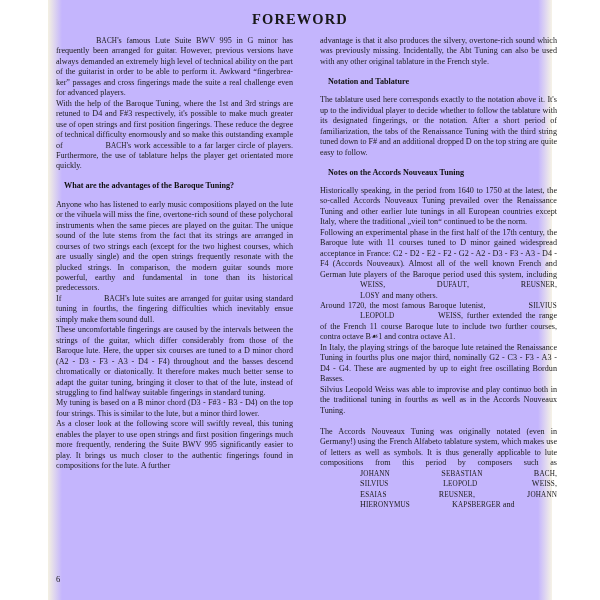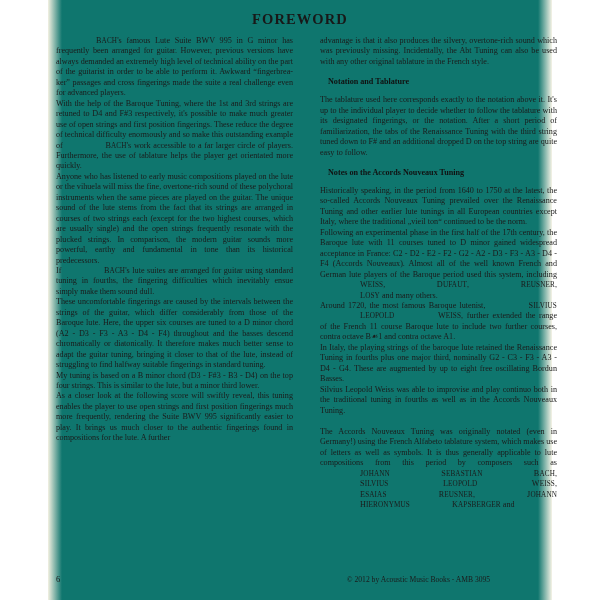--- a/index.html
+++ b/index.html
@@ -9,21 +9,21 @@
     height: 600px;
     background: #ffffff;
     overflow: hidden;
   }
   #page {
     position: absolute;
     left: 48px;
     top: 0px;
     width: 504px;
     height: 600px;
-    background: #0f766e;
+    background: #c4b5fd;
     box-sizing: border-box;
   }
   
   #page .paper-shade-left {
     position: absolute;
     left: 0; top: 0; width: 14px; height: 100%;
     background: linear-gradient(to right, #f4f1e2, rgba(251,249,238,0));
     pointer-events: none;
   }
   #page .paper-shade-right {
@@ -118,20 +118,21 @@
 
   <div id="title">FOREWORD</div>
 
   <div id="columns">
     <div class="col left">
 
       <p class="para"><span class="scfake"><span class="cap">B</span>ach</span>'s famous <span class="it">Lute Suite BWV 995 in G minor</span> has frequently been arranged for guitar. However, pre­vious versions have always demanded an extremely high level of technical ability on the part of the guitarist in order to be able to perform it. Awkward “fingerbrea­ker” passages and cross fingerings made the suite a real challenge even for advanced players.</p>
 
       <p class="para">With the help of the Baroque Tuning, where the 1st and 3rd strings are retuned to D4 and F#3 respec­tively, it's possible to make much greater use of open strings and first position fingerings. These reduce the degree of technical difficulty enormously and so make this outstanding example of <span class="scfake"><span class="cap">B</span>ach</span>'s work accessible to a far larger circle of players. Furthermore, the use of tablature helps the player get orientated more quick­ly.</p>
 
+      <h3 class="sub gap-before">What are the advantages of the Baroque Tuning?</h3>
 
       <p class="para">Anyone who has listened to early music compositions played on the lute or the vihuela will miss the fine, overtone-rich sound of these polychoral instruments when the same pieces are played on the guitar. The unique sound of the lute stems from the fact that its strings are arranged in courses of two strings each (except for the two highest courses, which are usually single) and the open strings frequently resonate with the plucked strings. In comparison, the modern guitar sounds more powerful, earthy and fundamental in tone than its historical predecessors.</p>
 
       <p class="para">If <span class="scfake"><span class="cap">B</span>ach</span>'s lute suites are arranged for guitar using stan­dard tuning in fourths, the fingering difficulties which inevitably ensue simply make them sound dull.</p>
 
       <p class="para">These uncomfortable fingerings are caused by the intervals between the strings of the guitar, which differ considerably from those of the Baroque lute. Here, the upper six courses are tuned to a D minor chord (A2 - D3 - F3 - A3 - D4 - F4) throughout and the basses descend chromatically or diatonically. It therefore makes much better sense to adapt the guitar tuning, bringing it closer to that of the lute, instead of struggling to find halfway suitable fingerings in standard tuning.</p>
 
       <p class="para">My tuning is based on a B minor chord (D3 - F#3 - B3 - D4) on the top four strings. This is similar to the lute, but a minor third lower.</p>
 
       <p class="para">As a closer look at the following score will swiftly re­veal, this tuning enables the player to use open strings and first position fingerings much more frequently, rendering the <span class="it">Suite BWV 995</span> significantly easier to play. It brings us much closer to the authentic finge­rings found in compositions for the lute. A further</p>
@@ -157,14 +158,13 @@
       <p class="para">In Italy, the playing strings of the baroque lute re­tained the <span class="it">Renaissance Tuning</span> in fourths plus one ma­jor third, nominally G2 - C3 - F3 - A3 - D4 - G4. These are augmented by up to eight free oscillating Bordun Basses.</p>
 
       <p class="para">Silvius Leopold Weiss was able to improvise and play continuo both in the traditional tuning in fourths as well as in the <span class="it">Accords Nouveaux Tuning</span>.</p>
 
       <p class="para gap-before">The <span class="it">Accords Nouveaux Tuning</span> was originally notated (even in Germany!) using the French <span class="it">Alfabeto</span> tabla­ture system, which makes use of letters as well as sym­bols. It is thus generally applicable to lute composi­tions from this period by composers such as <span class="scfake"><span class="cap">J</span>ohann</span> <span class="scfake"><span class="cap">S</span>ebastian</span> <span class="scfake"><span class="cap">B</span>ach</span>, <span class="scfake"><span class="cap">S</span>ilvius</span> <span class="scfake"><span class="cap">L</span>eopold</span> <span class="scfake"><span class="cap">W</span>eiss</span>, <span class="scfake"><span class="cap">E</span>saias</span> <span class="scfake"><span class="cap">R</span>eusner</span>, <span class="scfake"><span class="cap">J</span>ohann</span> <span class="scfake"><span class="cap">H</span>ieronymus</span> <span class="scfake"><span class="cap">K</span>apsberger</span> and</p>
 
     </div>
   </div>
 
   <div id="folio">6</div>
-  <div id="copyright">© 2012 by Acoustic Music Books - AMB 3095</div>
 </div>
 
 </body></html>

